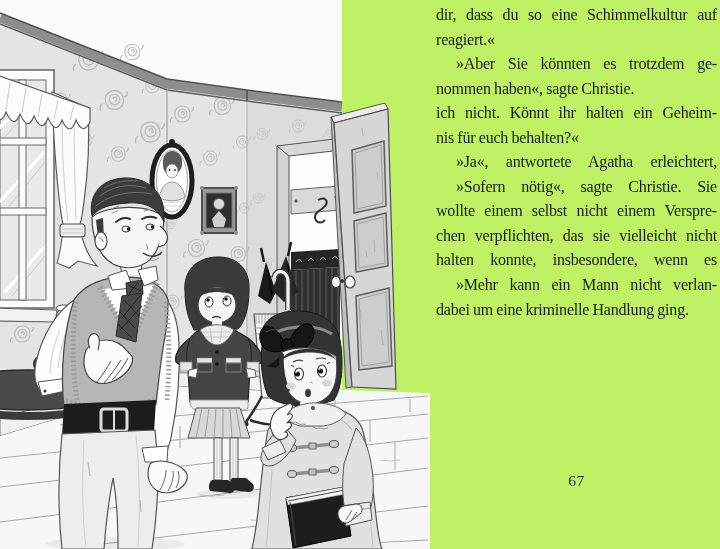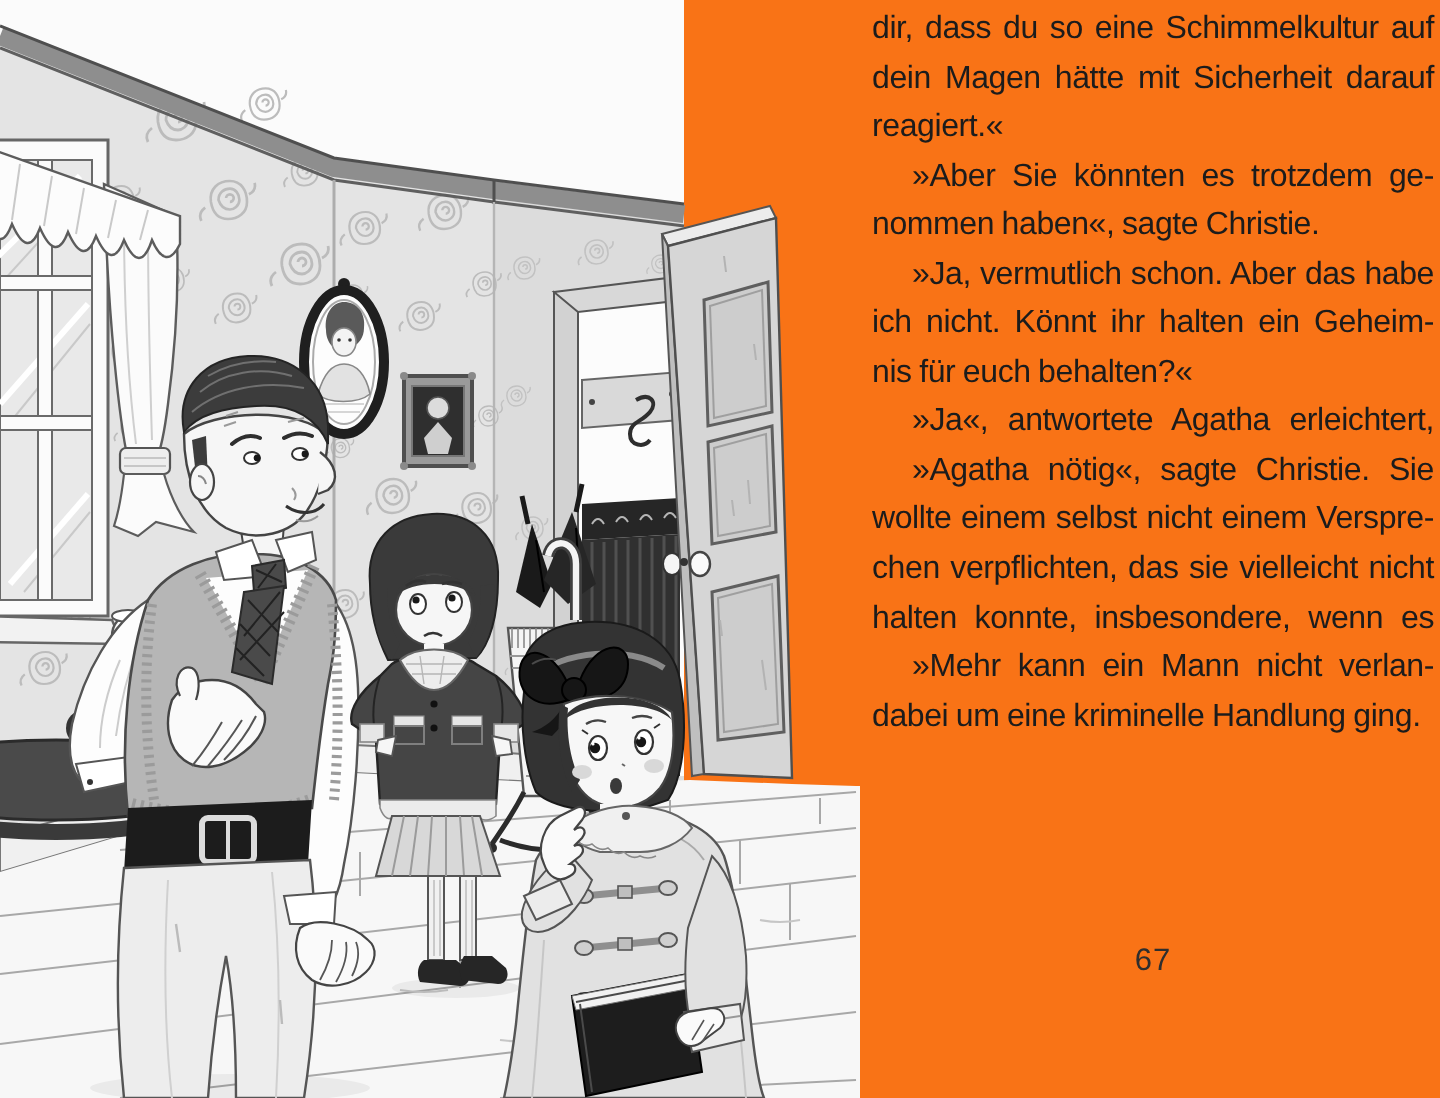--- a/index.html
+++ b/index.html
@@ -1,17 +1,17 @@
 <!DOCTYPE html>
 <html><head>
 <meta charset="utf-8">
 <style>
   html,body{margin:0;padding:0;background:#888;}
-  #page{position:relative;width:720px;height:549px;background:#f97316;overflow:hidden;
-        font-family:Liberation Sans, sans-serif;}
+  #page{position:relative;width:720px;height:549px;background:#bef264;overflow:hidden;
+        font-family:Liberation Serif, serif;}
   #illustration{position:absolute;left:0;top:0;width:430px;height:549px;}
   #text-column{position:absolute;left:436px;top:3px;width:281px;color:#1c1c1c;
         font-size:16px;line-height:24.55px;letter-spacing:-0.2px;word-spacing:-0.5px;}
   .line{text-align:justify;text-align-last:left;-moz-text-align-last:left;white-space:normal;}
   .line.just{text-align-last:justify;-moz-text-align-last:justify;}
   .line.indent{text-indent:20px;}
   #page-number{position:absolute;left:436px;top:472px;width:281px;text-align:center;
         font-size:15.5px;color:#2e2e2e;letter-spacing:0.5px;}
 </style>
 </head>
@@ -406,29 +406,27 @@
       <path d="M356,428 C366,438 371,456 373,478 C374,496 372,510 366,518 C360,524 350,522 346,514 C342,500 342,482 344,464 Z" fill="#e1e1e1" stroke="#555" stroke-width="1"></path>
       <polygon points="342,506 370,502 372,520 346,526" fill="#ededed" stroke="#555" stroke-width="1"></polygon>
       <path d="M344,512 L370,508" stroke="#999" stroke-width="1"></path>
       <path d="M340,520 C336,514 338,508 344,506 L356,504 C362,504 364,510 360,514 L352,520 C348,524 343,524 340,520 Z" fill="#fafafa" stroke="#444" stroke-width="1"></path>
       <path d="M346,520 L352,510 M351,521 L357,512" stroke="#555" stroke-width="0.8" fill="none"></path>
     </g>
   </svg>
 
   <div id="text-column">
       <div class="line just">dir, dass du so eine Schimmelkultur auf</div>
-      <div class="line just">dein Magen hätte mit Sicherheit darauf</div>
       <div class="line">reagiert.«</div>
       <div class="line just indent">»Aber Sie könnten es trotzdem ge-</div>
       <div class="line">nommen haben«, sagte Christie.</div>
-      <div class="line just indent">»Ja, vermutlich schon. Aber das habe</div>
       <div class="line just">ich nicht. Könnt ihr halten ein Geheim-</div>
       <div class="line">nis für euch behalten?«</div>
       <div class="line just indent">»Ja«, antwortete Agatha erleichtert,</div>
-      <div class="line just indent">»Agatha nötig«, sagte Christie. Sie</div>
+      <div class="line just indent">»Sofern nötig«, sagte Christie. Sie</div>
       <div class="line just">wollte einem selbst nicht einem Verspre-</div>
       <div class="line just">chen verpflichten, das sie vielleicht nicht</div>
       <div class="line just">halten konnte, insbesondere, wenn es</div>
       <div class="line just indent">»Mehr kann ein Mann nicht verlan-</div>
       <div class="line">dabei um eine kriminelle Handlung ging.</div>
     </div>
 
   <div id="page-number">67</div>
 </div>
 

